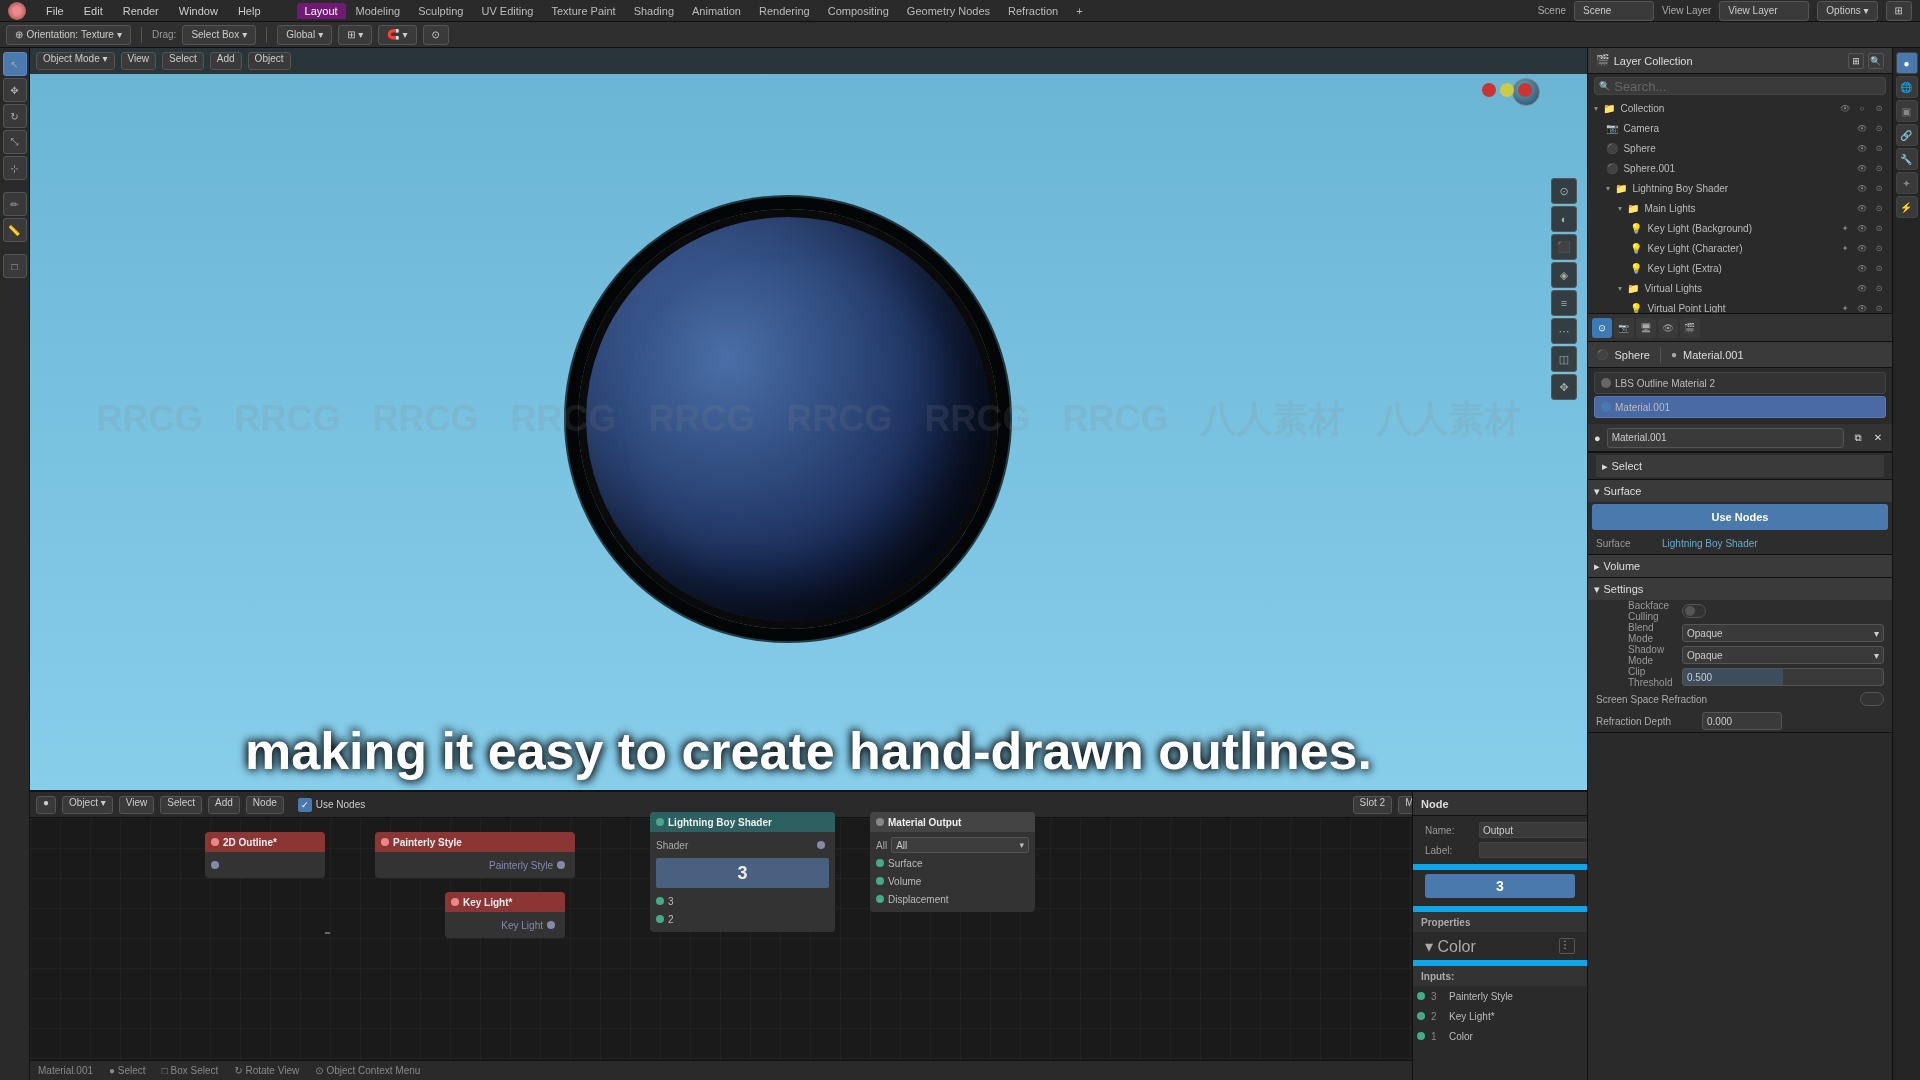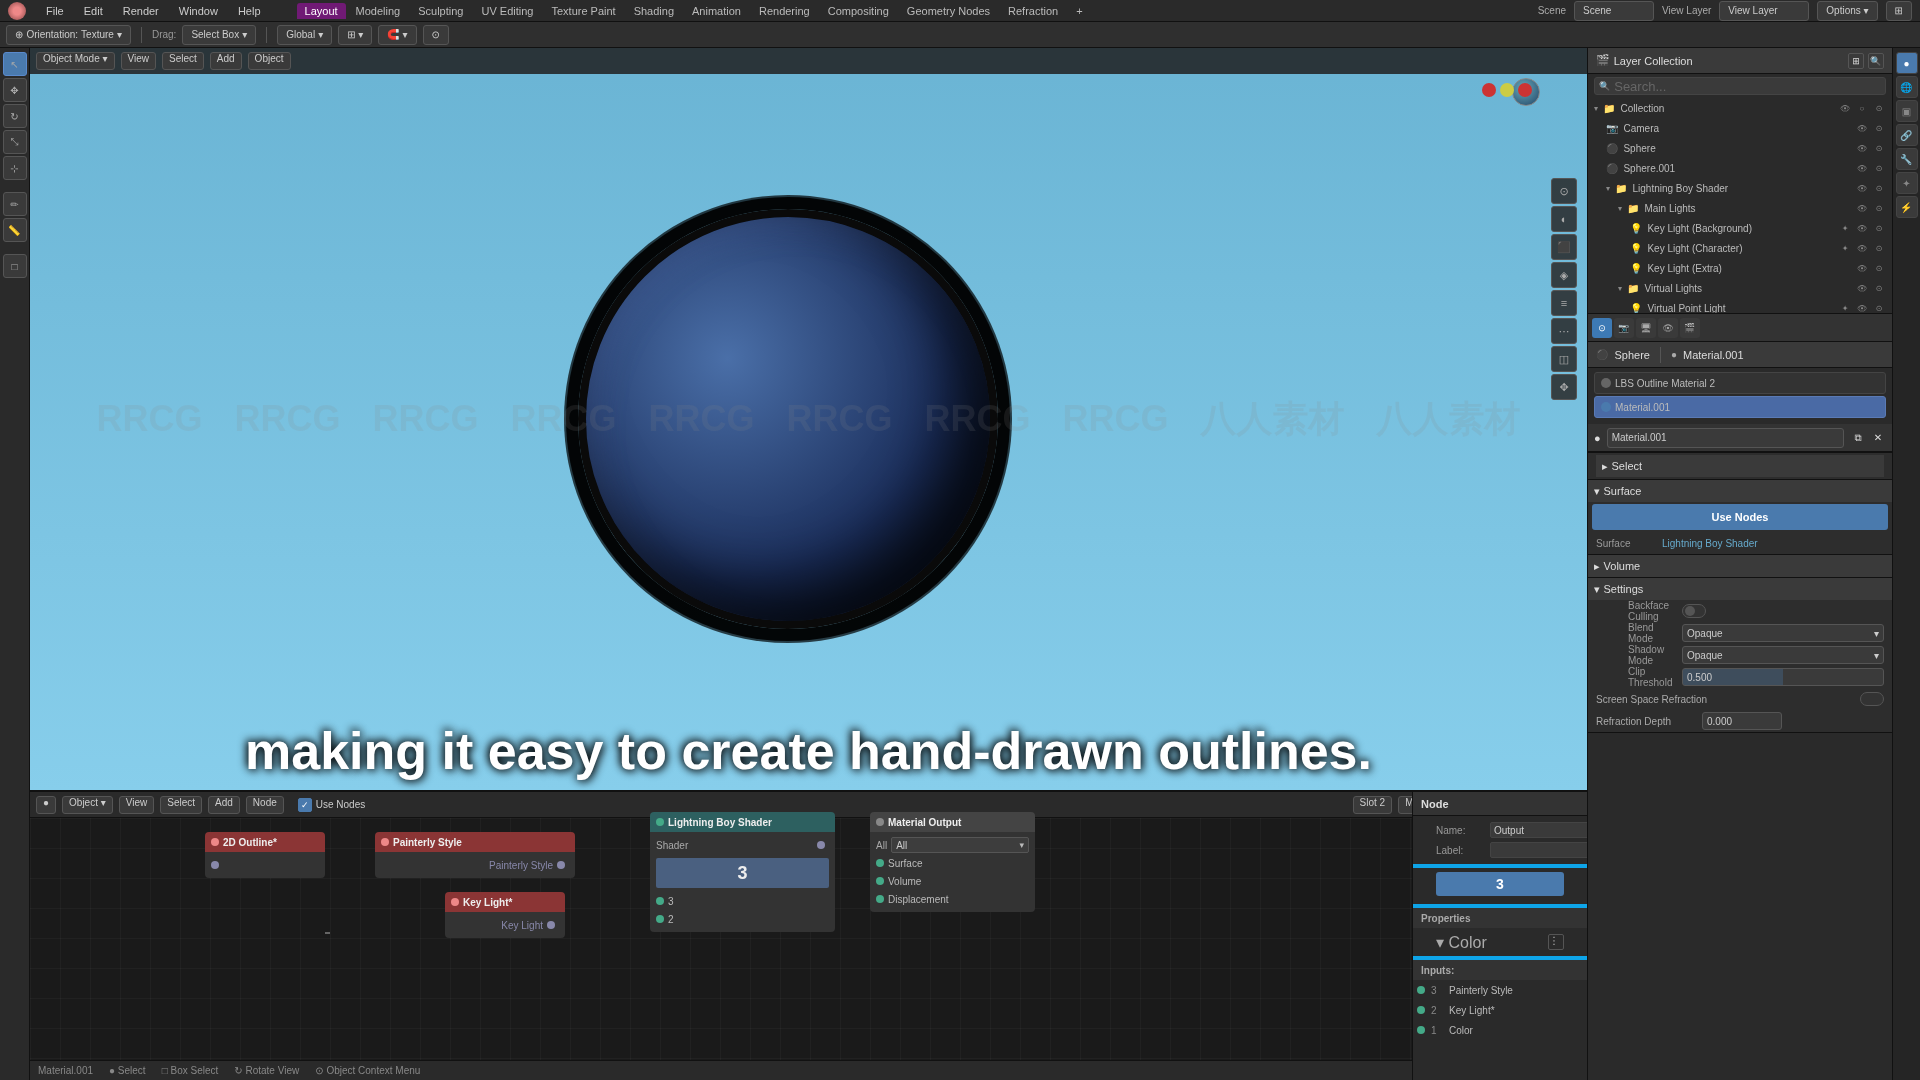--- a/index.html
+++ b/index.html
@@ -544,22 +544,22 @@
       background: #333;
       display: flex;
       align-items: center;
       padding: 0 8px;
       font-size: 11px;
       color: #ddd;
       font-weight: bold;
       border-bottom: 1px solid #111;
     }
     .nrp-section {
-      padding: 4px 23px;
-      border-bottom: 4px solid #0ea5e9;
+      padding: 4px 12px;
+      border-bottom: 6px solid #0ea5e9;
     }
     .nrp-row {
       height: 20px;
       display: flex;
       align-items: center;
       gap: 4px;
       font-size: 10px;
       color: #bbb;
     }
     .nrp-label { flex: 0 0 50px; color: #999; }

